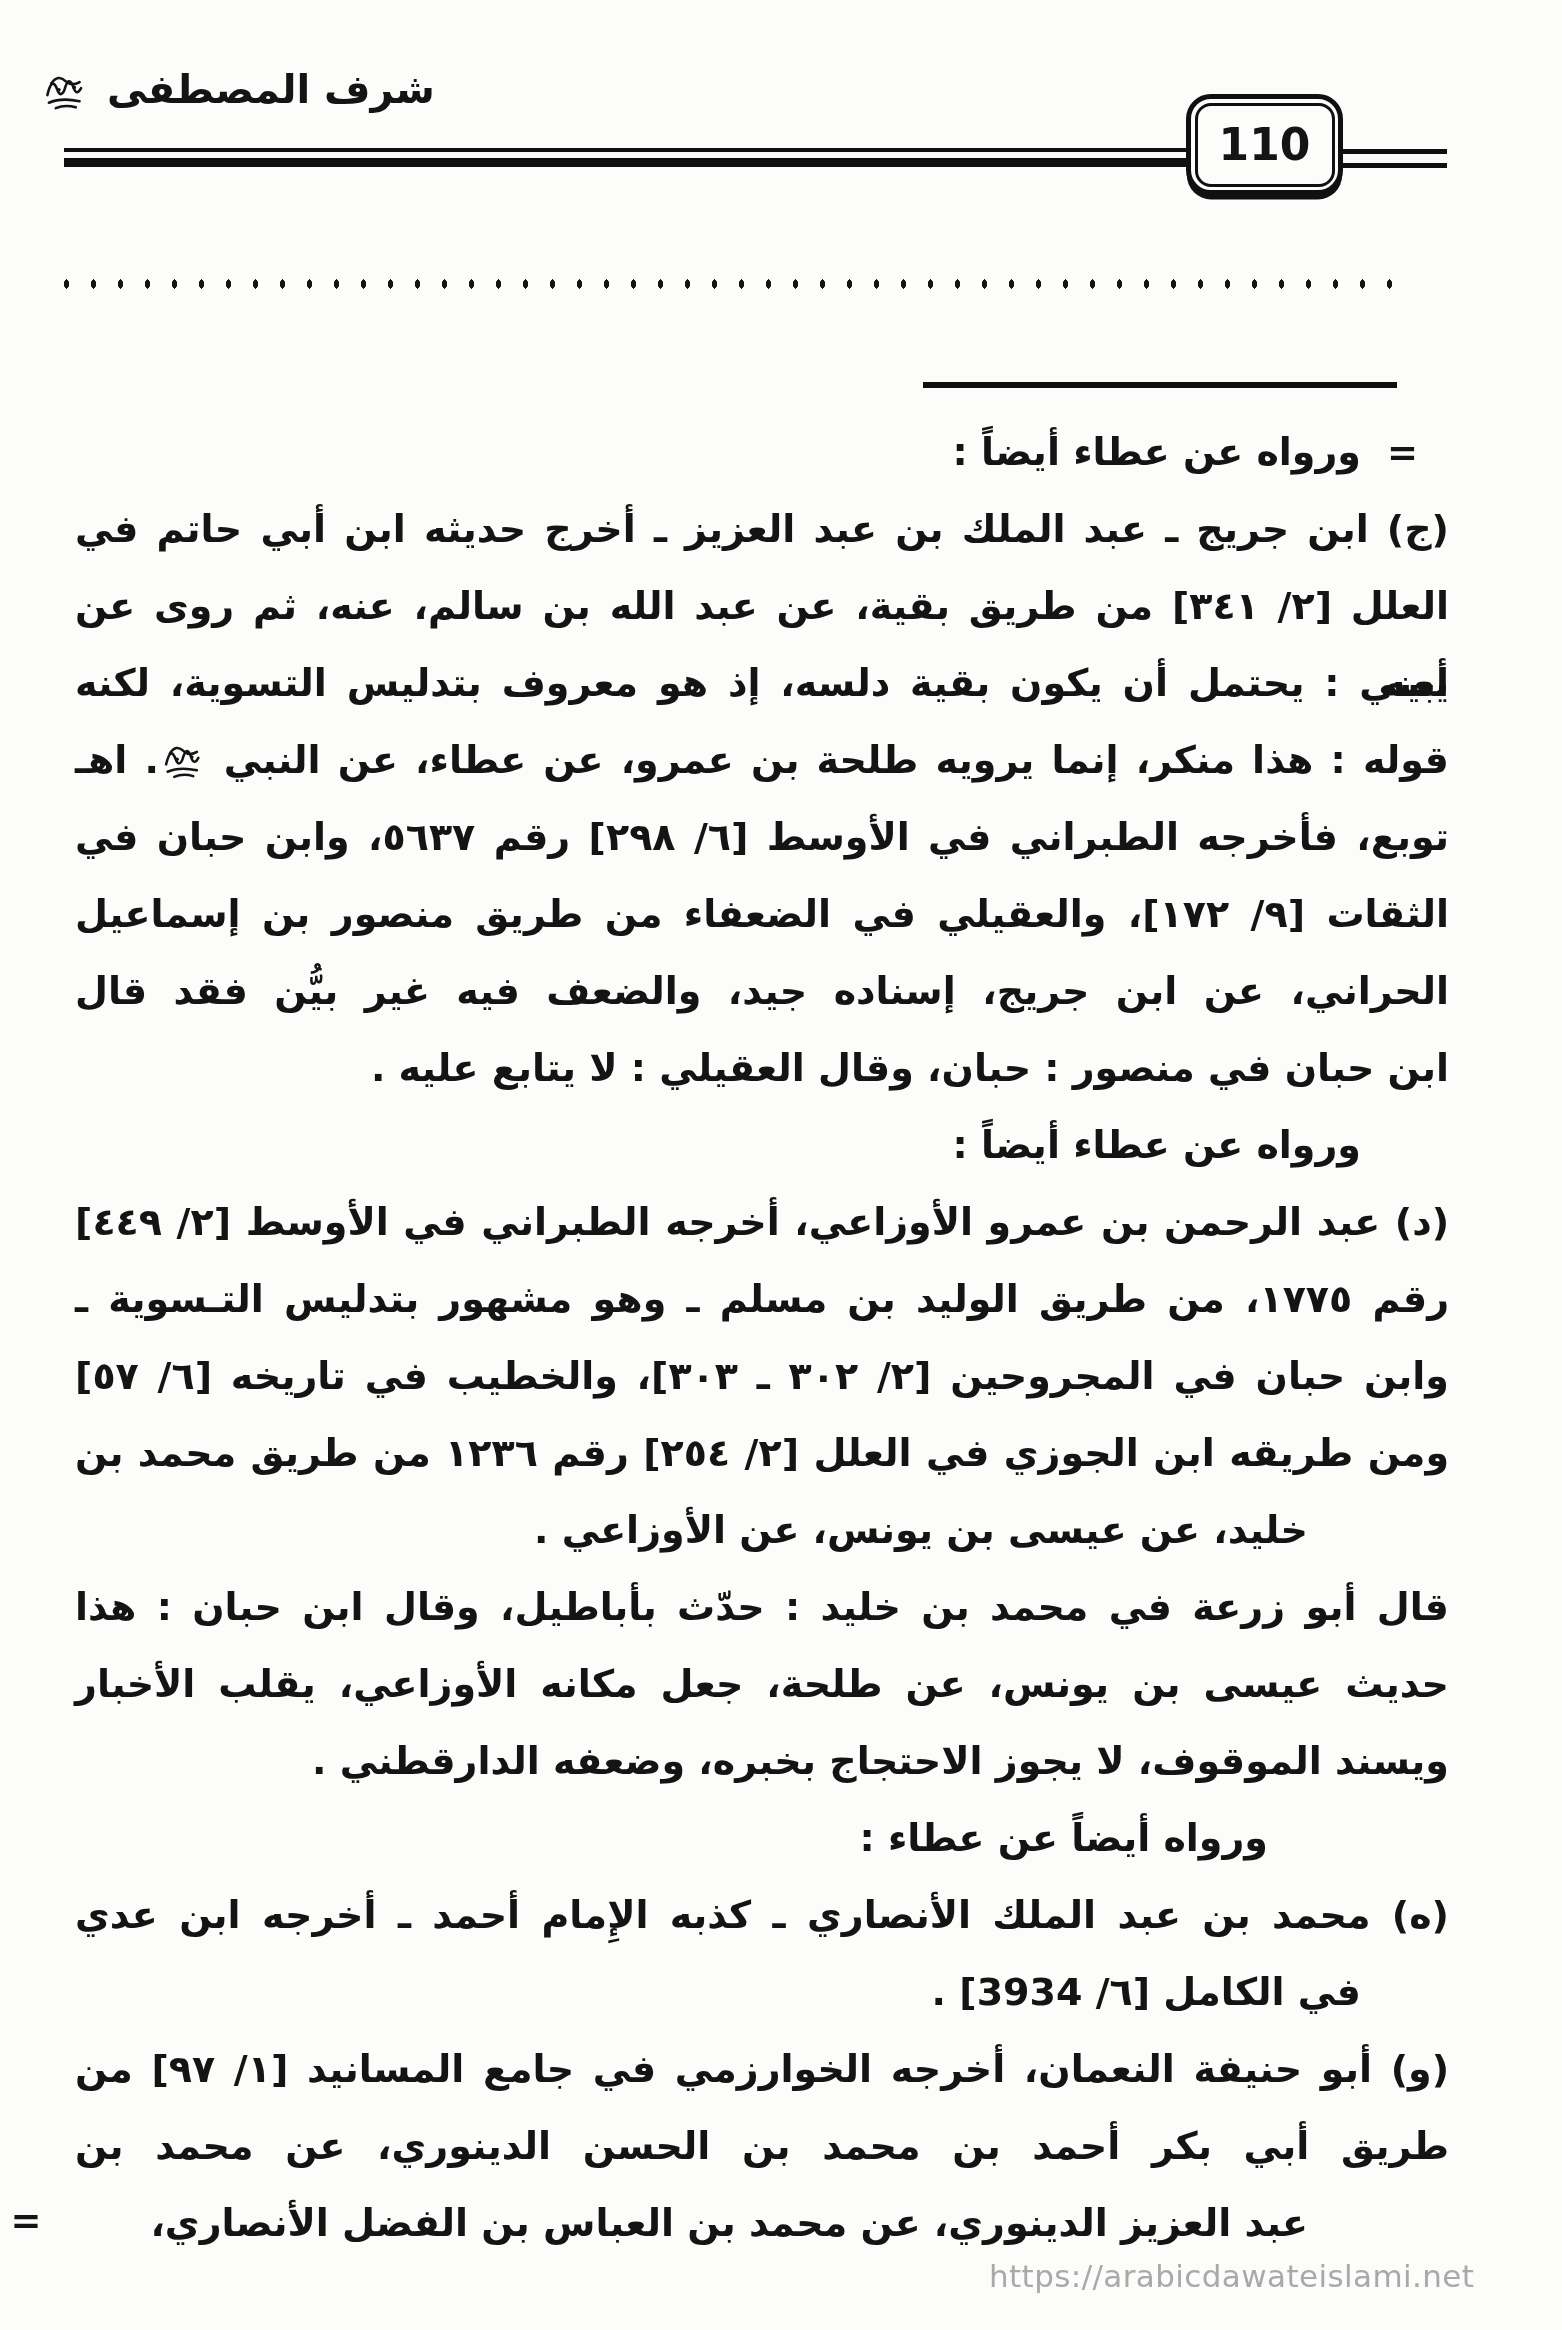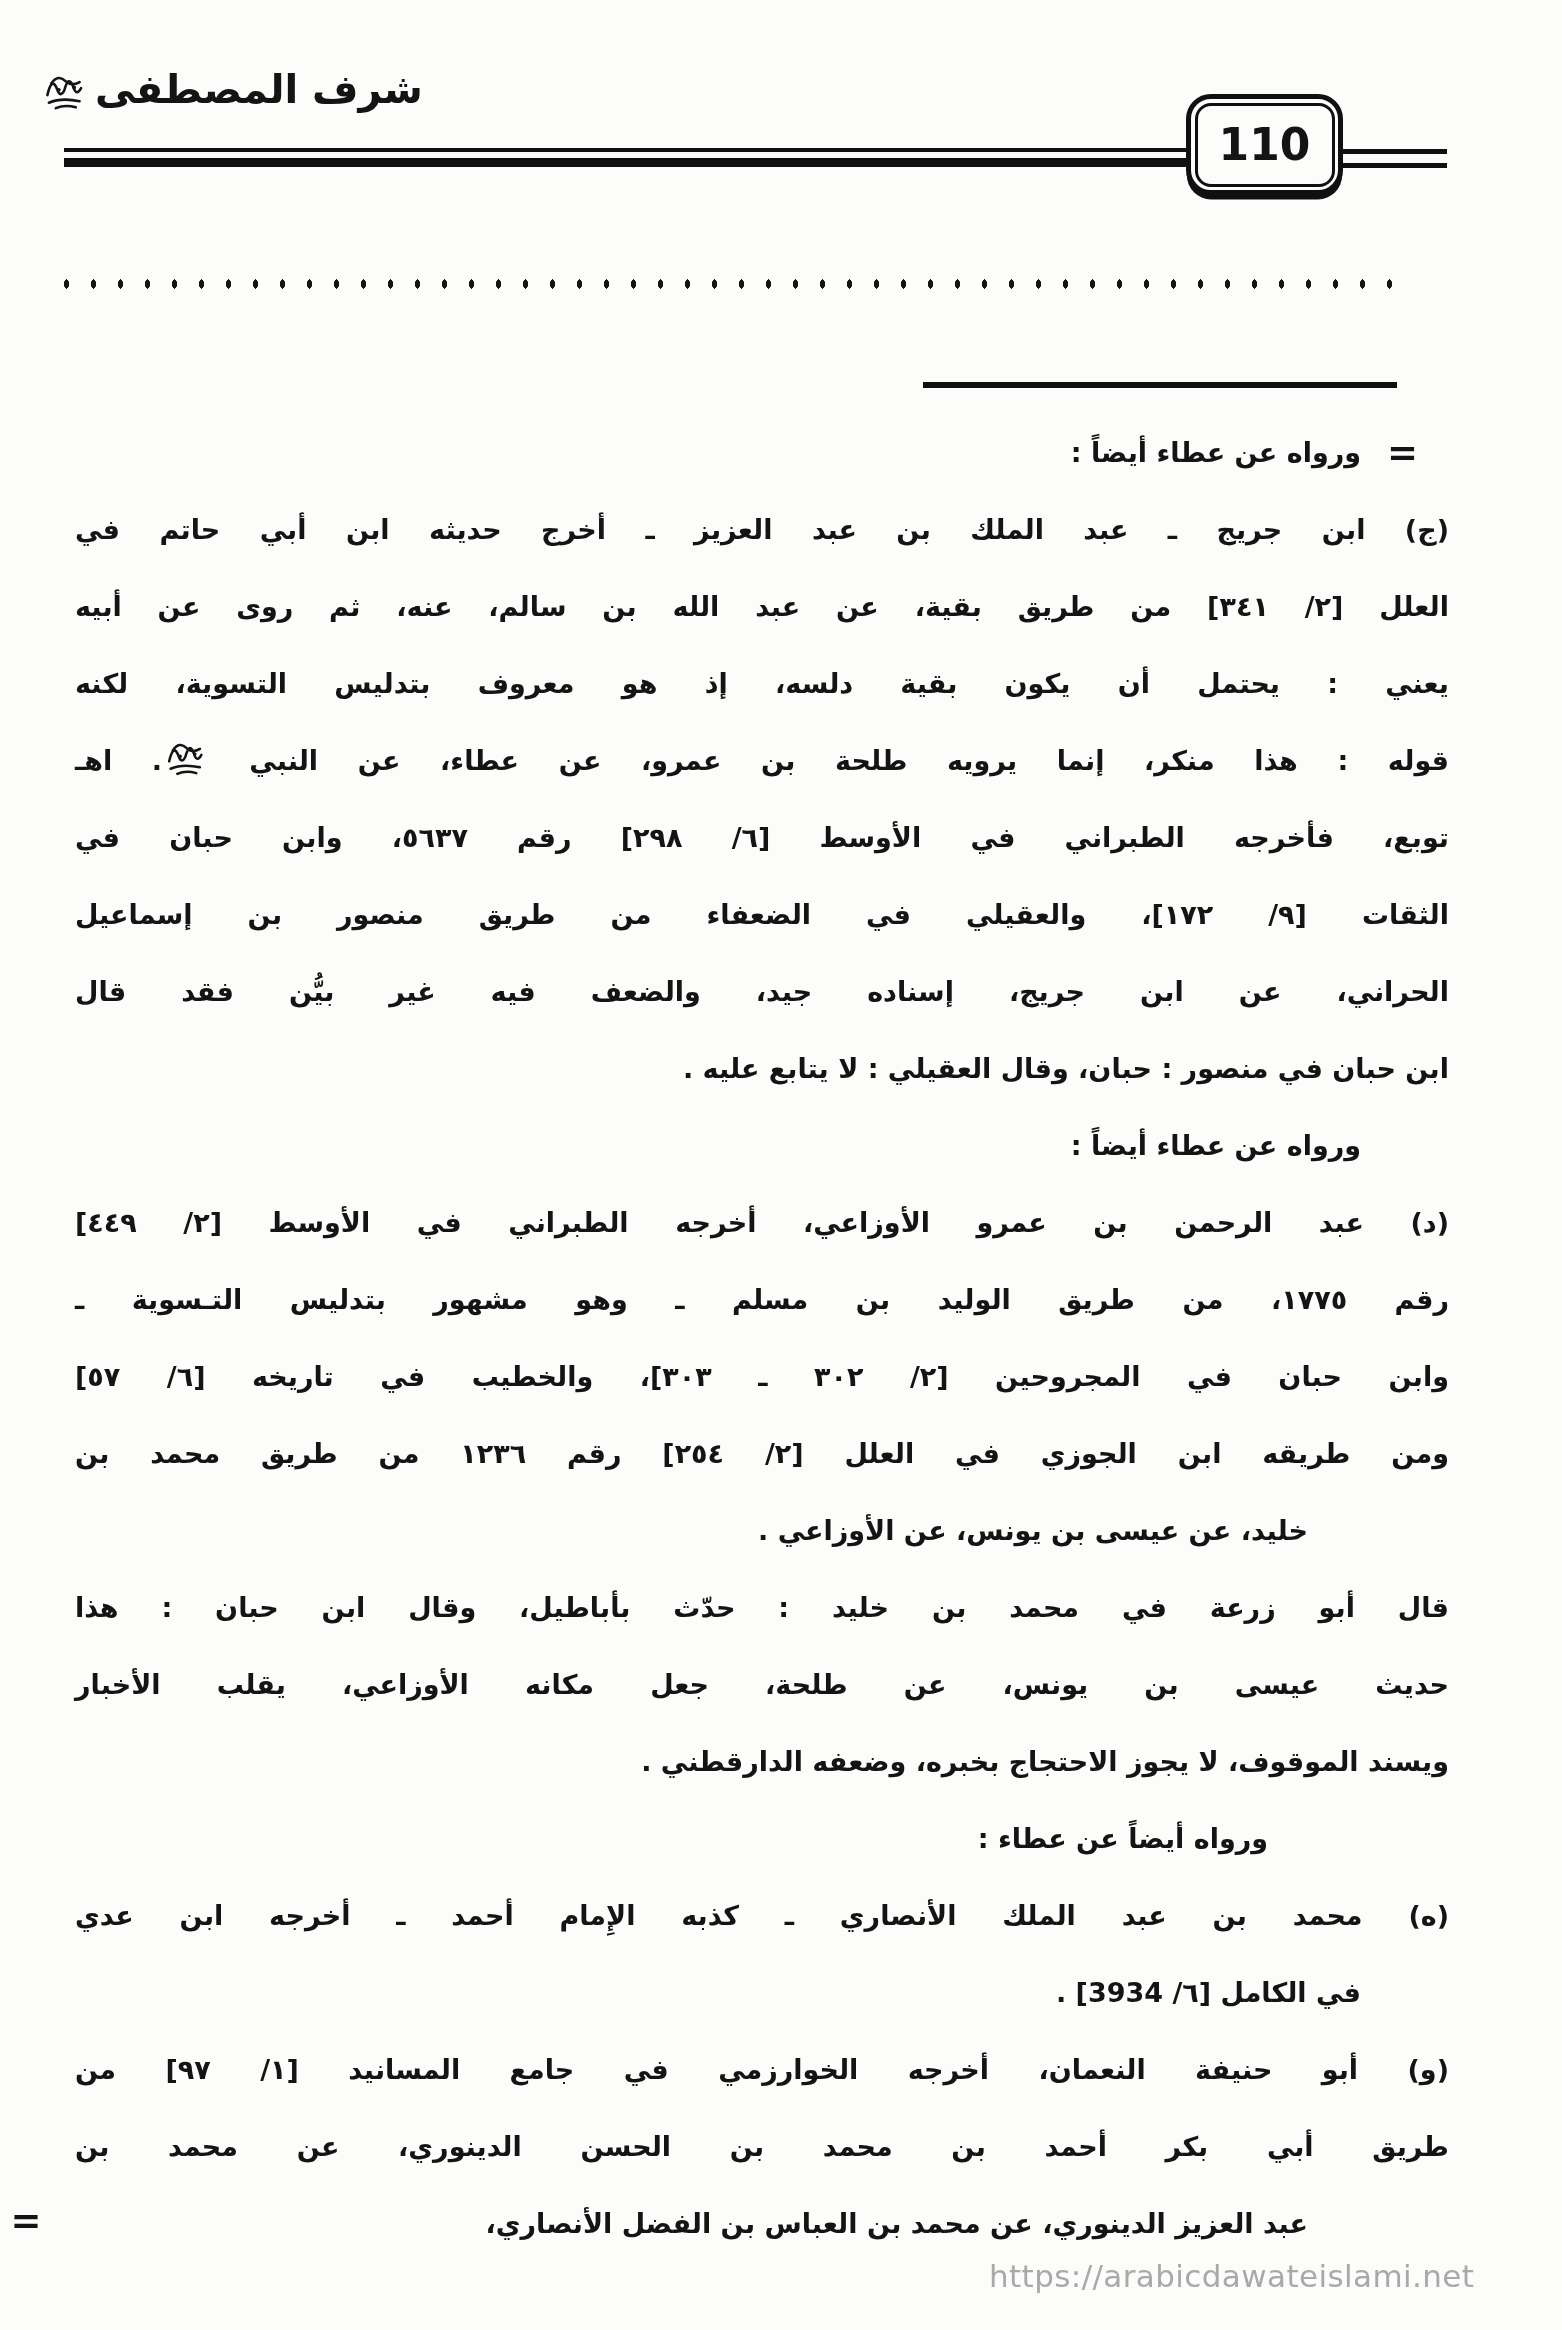--- a/index.html
+++ b/index.html
@@ -6,21 +6,21 @@
   body{
     width:1563px;height:2330px;position:relative;
     background:#fcfcfb;color:#141414;
     font-family:"DejaVu Sans",sans-serif;
     overflow:hidden;
   }
   .abs{position:absolute;}
 
   
   .title-wrap{
-    left:42px;top:64px;display:flex;align-items:center;gap:7px;
+    left:42px;top:64px;display:flex;align-items:center;gap:19px;
     direction:rtl;font-weight:bold;font-size:40px;letter-spacing:-0.9px;
   }
   .seal{display:inline-block;vertical-align:middle;}
   .seal.hdr{width:46px;height:49px;}
   .seal.inline-seal{width:44px;height:48px;vertical-align:-10.6px;margin:0 1.8px;}
 
   .rule{background:#101010;}
   .rule-thin{left:64px;top:148px;width:1125px;height:4.4px;}
   .rule-thick{left:64px;top:158px;width:1125px;height:8.8px;}
   .rule-r1{left:1343px;top:149px;width:104px;height:5.3px;}
@@ -47,21 +47,21 @@
   }
   .short-rule{left:923px;top:382px;width:474px;height:6.2px;background:#101010;}
 
   
   .body-block{
     left:75px;top:414px;width:1374px;
     direction:rtl;
   }
   .line{
     direction:rtl;height:77px;line-height:77px;
-    font-size:27px;font-weight:bold;white-space:nowrap;
+    font-size:38px;font-weight:bold;white-space:nowrap;
   }
   .line.full{text-align:justify;text-align-last:justify;white-space:normal;}
   .line.end{text-align:right;}
   .line.indent-sm{text-align:right;padding-left:0;padding-right:88px;}
   .line.indent-md{text-align:right;padding-right:141px;}
   .line.indent-lg{text-align:right;padding-right:181px;}
 
   .cont-mark{
     font-size:37px;font-weight:bold;height:77px;line-height:77px;
   }

